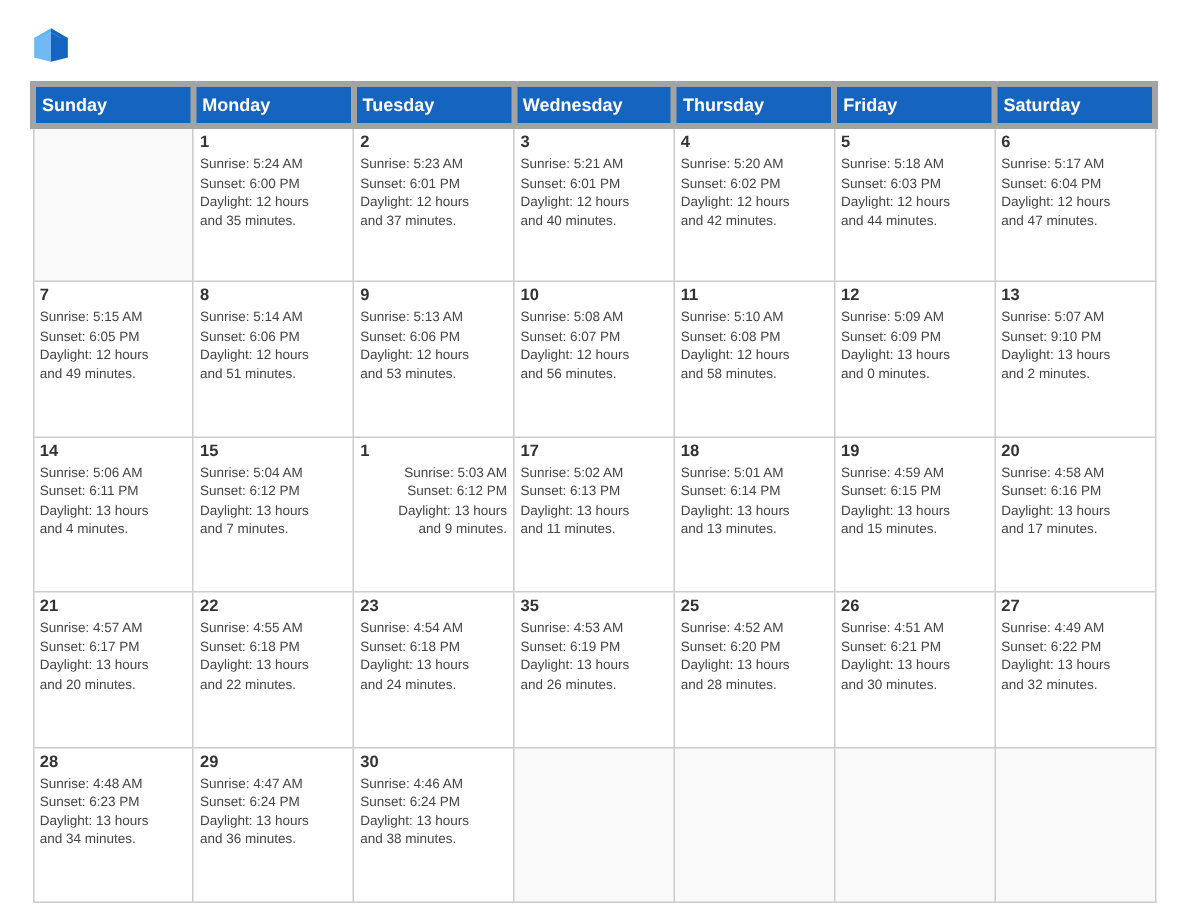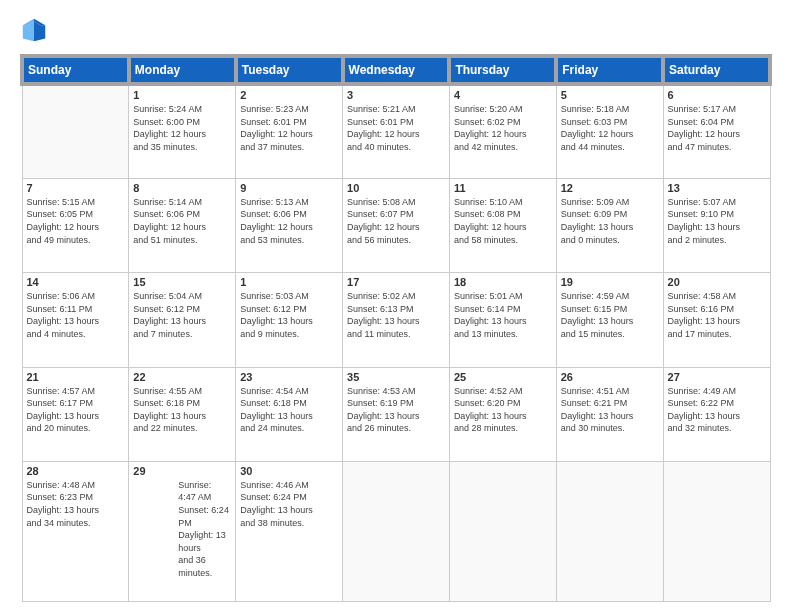--- a/index.html
+++ b/index.html
@@ -244,21 +244,21 @@
           </td>
           <td>
             <span class="day-number">15</span>
             <div class="day-info" style="white-space: pre-line;">Sunrise: 5:04 AM
 Sunset: 6:12 PM
 Daylight: 13 hours
 and 7 minutes.</div>
           </td>
           <td>
             <span class="day-number">1</span>
-            <div class="day-info" style="white-space: pre-line;">Sunrise: 5:03 AM
+            <div class="day-info" style="white-space: pre-line; text-align: right;">Sunrise: 5:03 AM
 Sunset: 6:12 PM
 Daylight: 13 hours
 and 9 minutes.</div>
           </td>
           <td>
             <span class="day-number">17</span>
             <div class="day-info" style="white-space: pre-line;">Sunrise: 5:02 AM
 Sunset: 6:13 PM
 Daylight: 13 hours
 and 11 minutes.</div>
@@ -339,21 +339,21 @@
         <tr class="last-row">
           <td>
             <span class="day-number">28</span>
             <div class="day-info" style="white-space: pre-line;">Sunrise: 4:48 AM
 Sunset: 6:23 PM
 Daylight: 13 hours
 and 34 minutes.</div>
           </td>
           <td>
             <span class="day-number">29</span>
-            <div class="day-info" style="white-space: pre-line; margin-left: 45px;">Sunrise: 4:47 AM
+            <div class="day-info" style="white-space: pre-line;">Sunrise: 4:47 AM
 Sunset: 6:24 PM
 Daylight: 13 hours
 and 36 minutes.</div>
           </td>
           <td>
             <span class="day-number">30</span>
             <div class="day-info" style="white-space: pre-line;">Sunrise: 4:46 AM
 Sunset: 6:24 PM
 Daylight: 13 hours
 and 38 minutes.</div>

